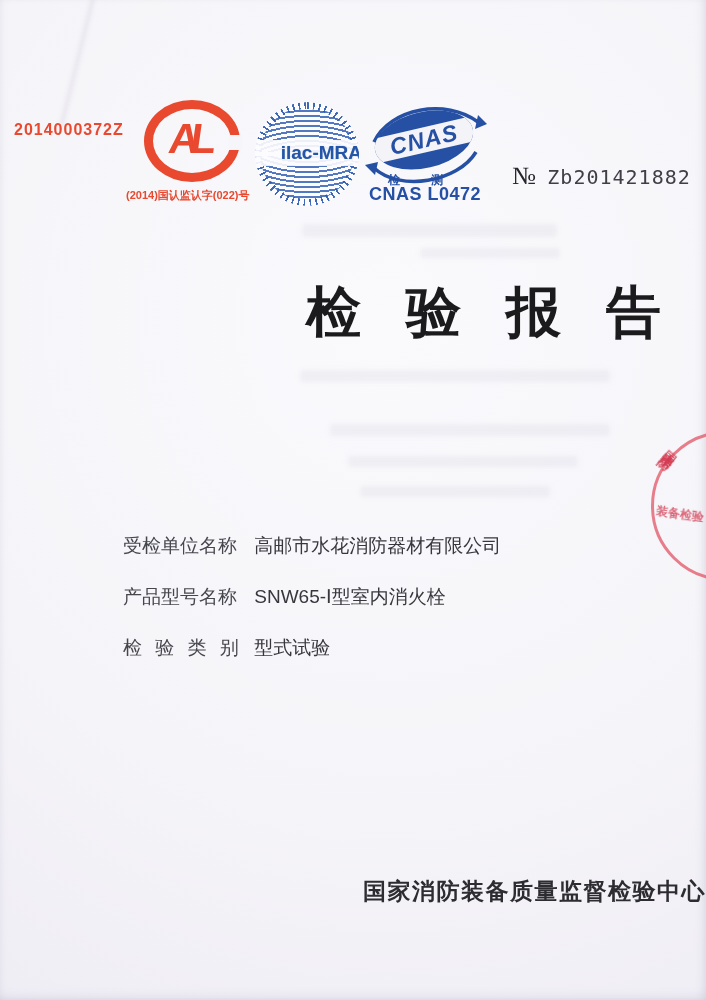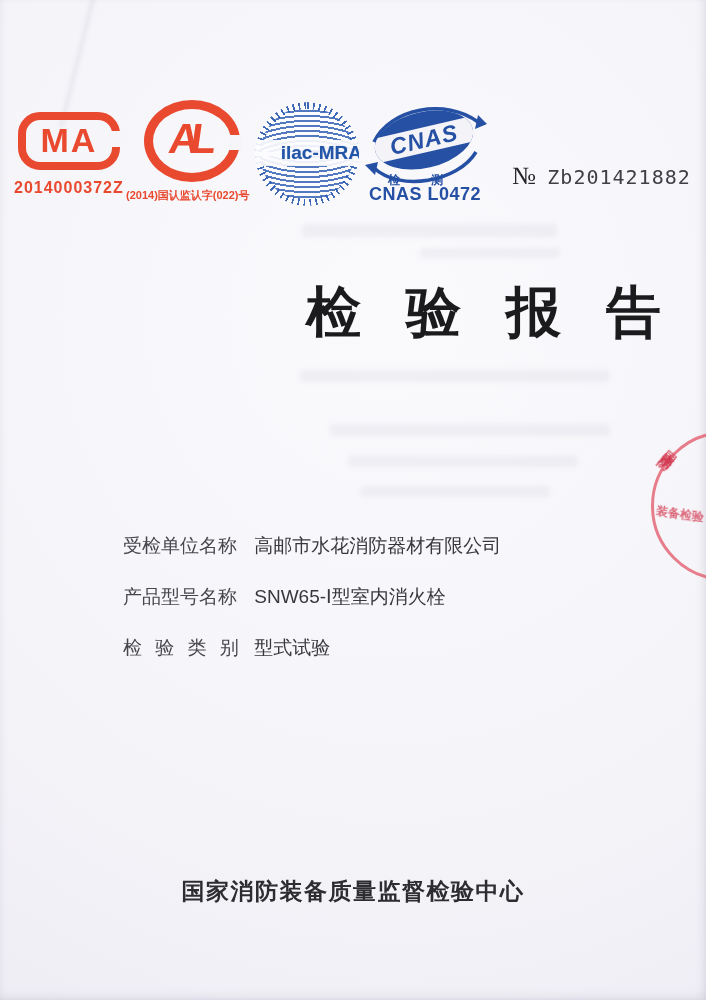--- a/index.html
+++ b/index.html
@@ -123,21 +123,21 @@
 
   
   .fields { position:absolute; left:123px; top:533px; }
   .field-row { height:51px; font-size:19px; white-space:nowrap; }
   .f-label { display:inline-block; width:124px; color:#46464d; }
   .field-row:nth-child(3) .f-label { letter-spacing:4px; }
   .f-value { color:#37373d; margin-left:2px; }
 
   
   .footer {
-    position:absolute; left:0; right:0; top:876px; text-align:center;
+    position:absolute; left:0; right:0; top:876px; text-align:right;
     font-size:23px; font-weight:bold; color:#2c2c31; letter-spacing:1.5px;
   }
 
   
   .stamp {
     position:absolute; left:651px; top:431px; width:150px; height:150px;
     border:3px solid rgba(225,84,102,.75); border-radius:50%;
   }
   .stamp-t1 {
     position:absolute; left:14px; top:10px; color:rgba(211,58,80,.8);
@@ -159,23 +159,20 @@
   .g6 { left:360px; top:486px; width:190px; height:11px; }
 </style>
 </head>
 <body>
 
 <div class="page">
 
   <div class="crease"></div>
 
   <div class="cma-wrap">
-    <div class="cma-box">
-      <span class="cma-letters">MA</span>
-    </div>
     <div class="cma-no">2014000372Z</div>
   </div>
 
   <div class="cal-wrap">
     <div class="cal-circle">
       <span class="cal-letters">AL</span>
     </div>
     <div class="cal-no">(2014)国认监认字(022)号</div>
   </div>
 

